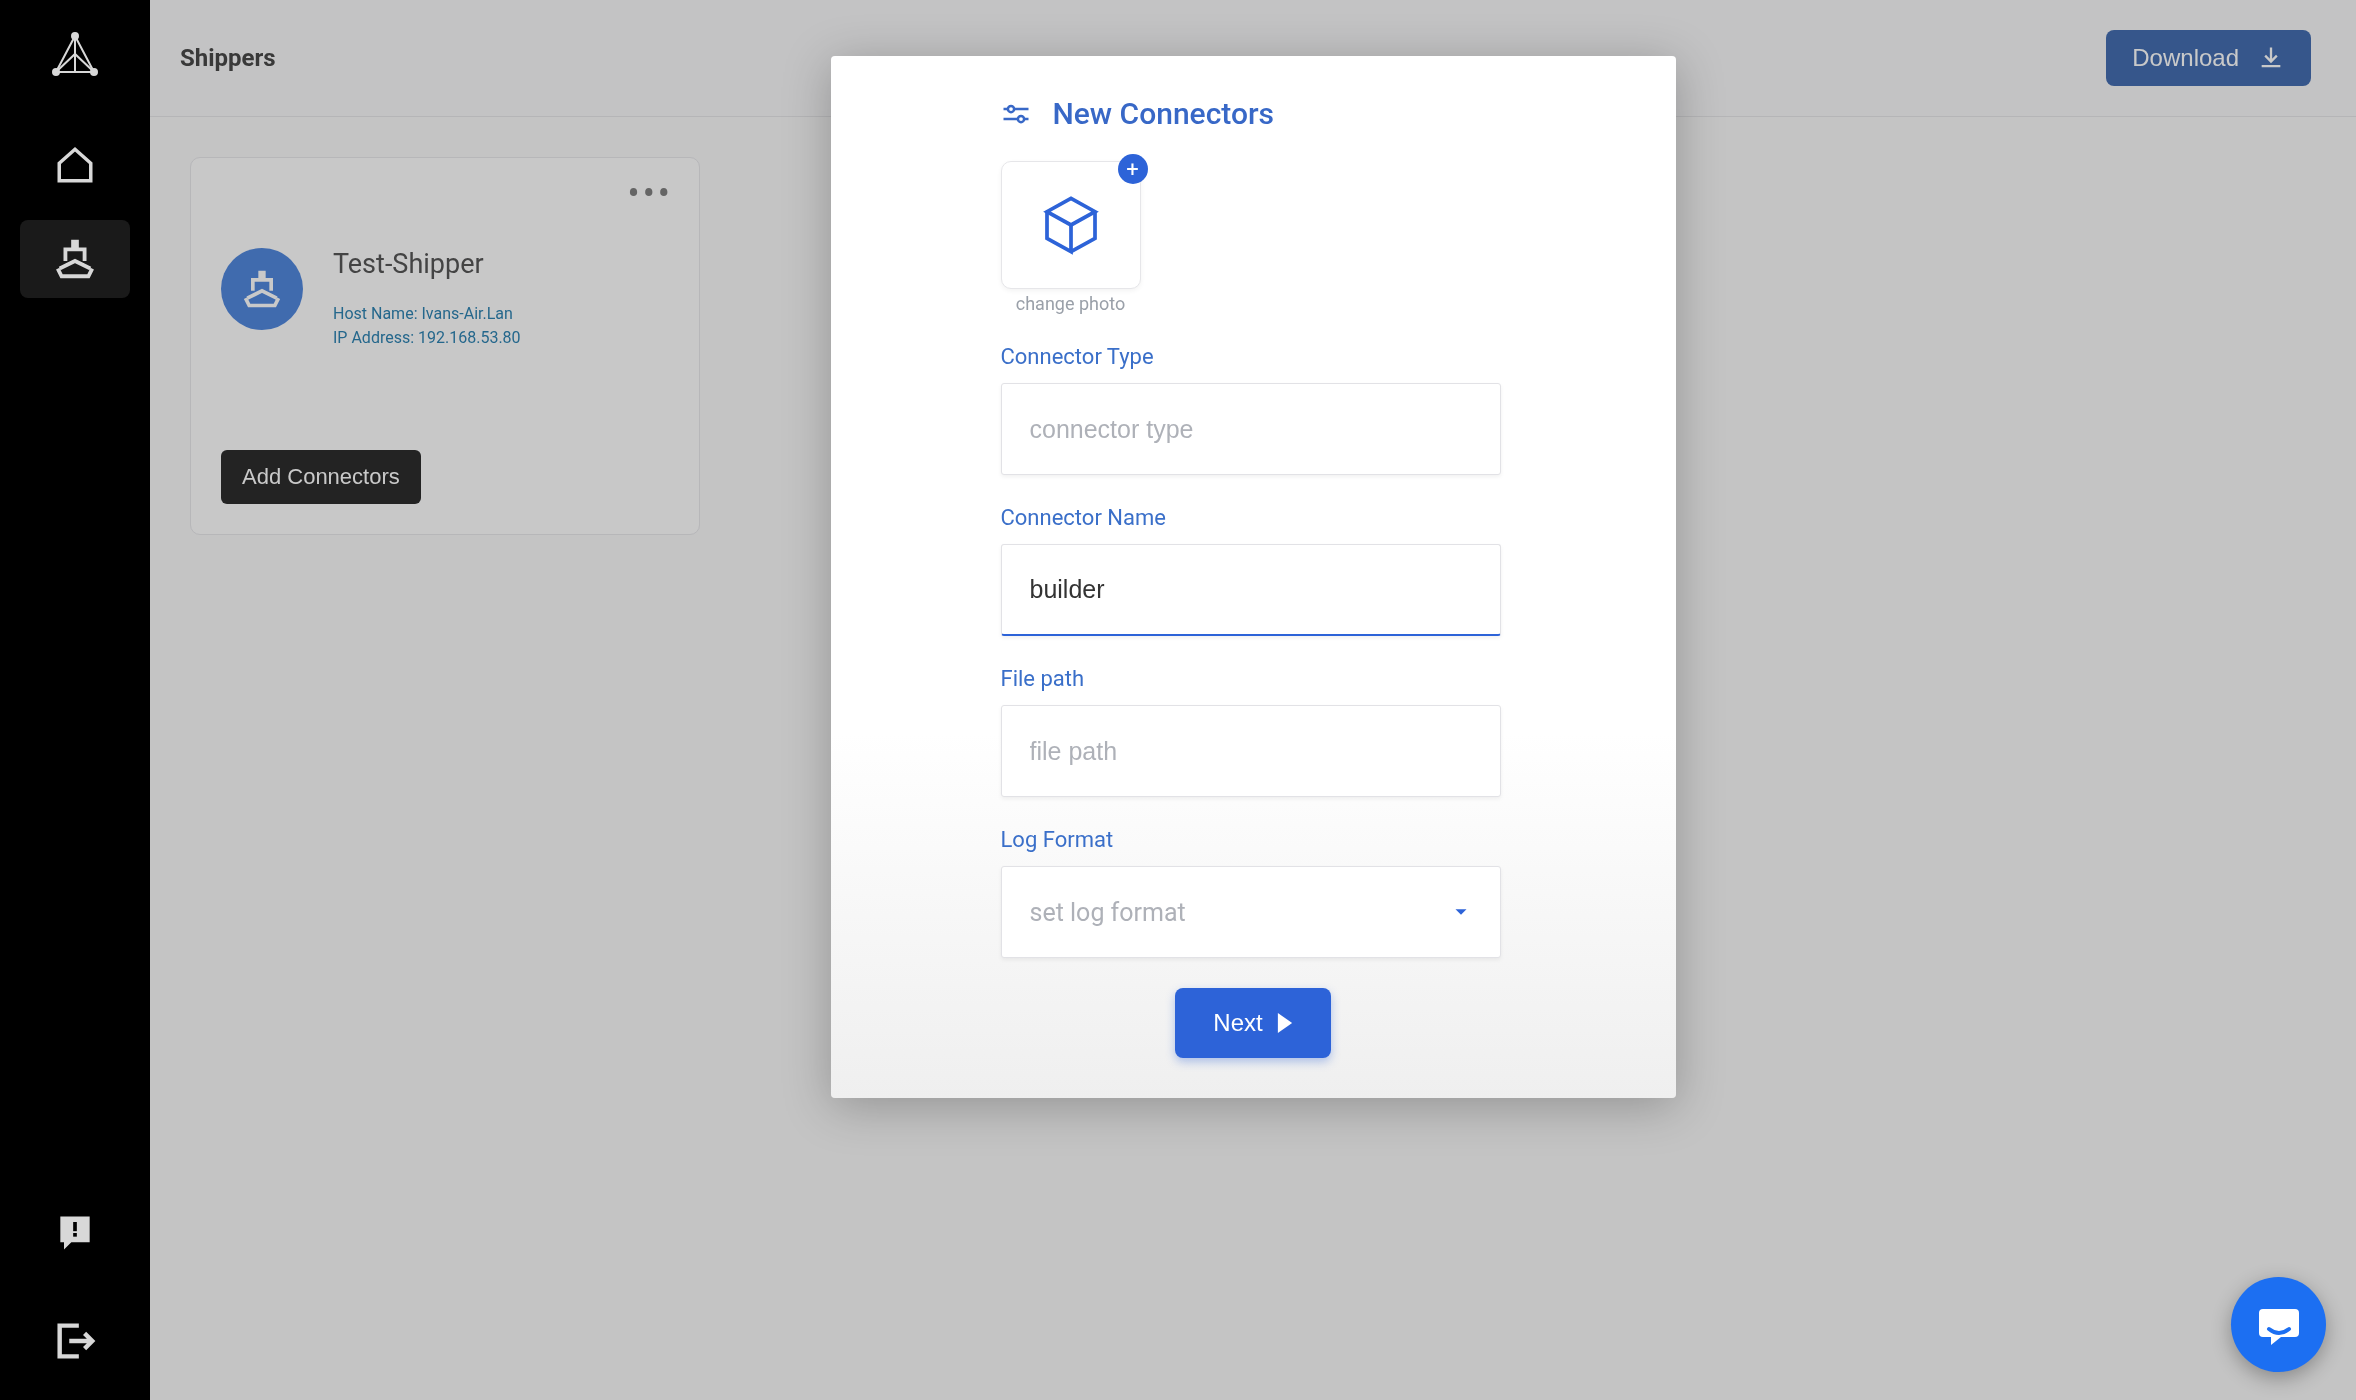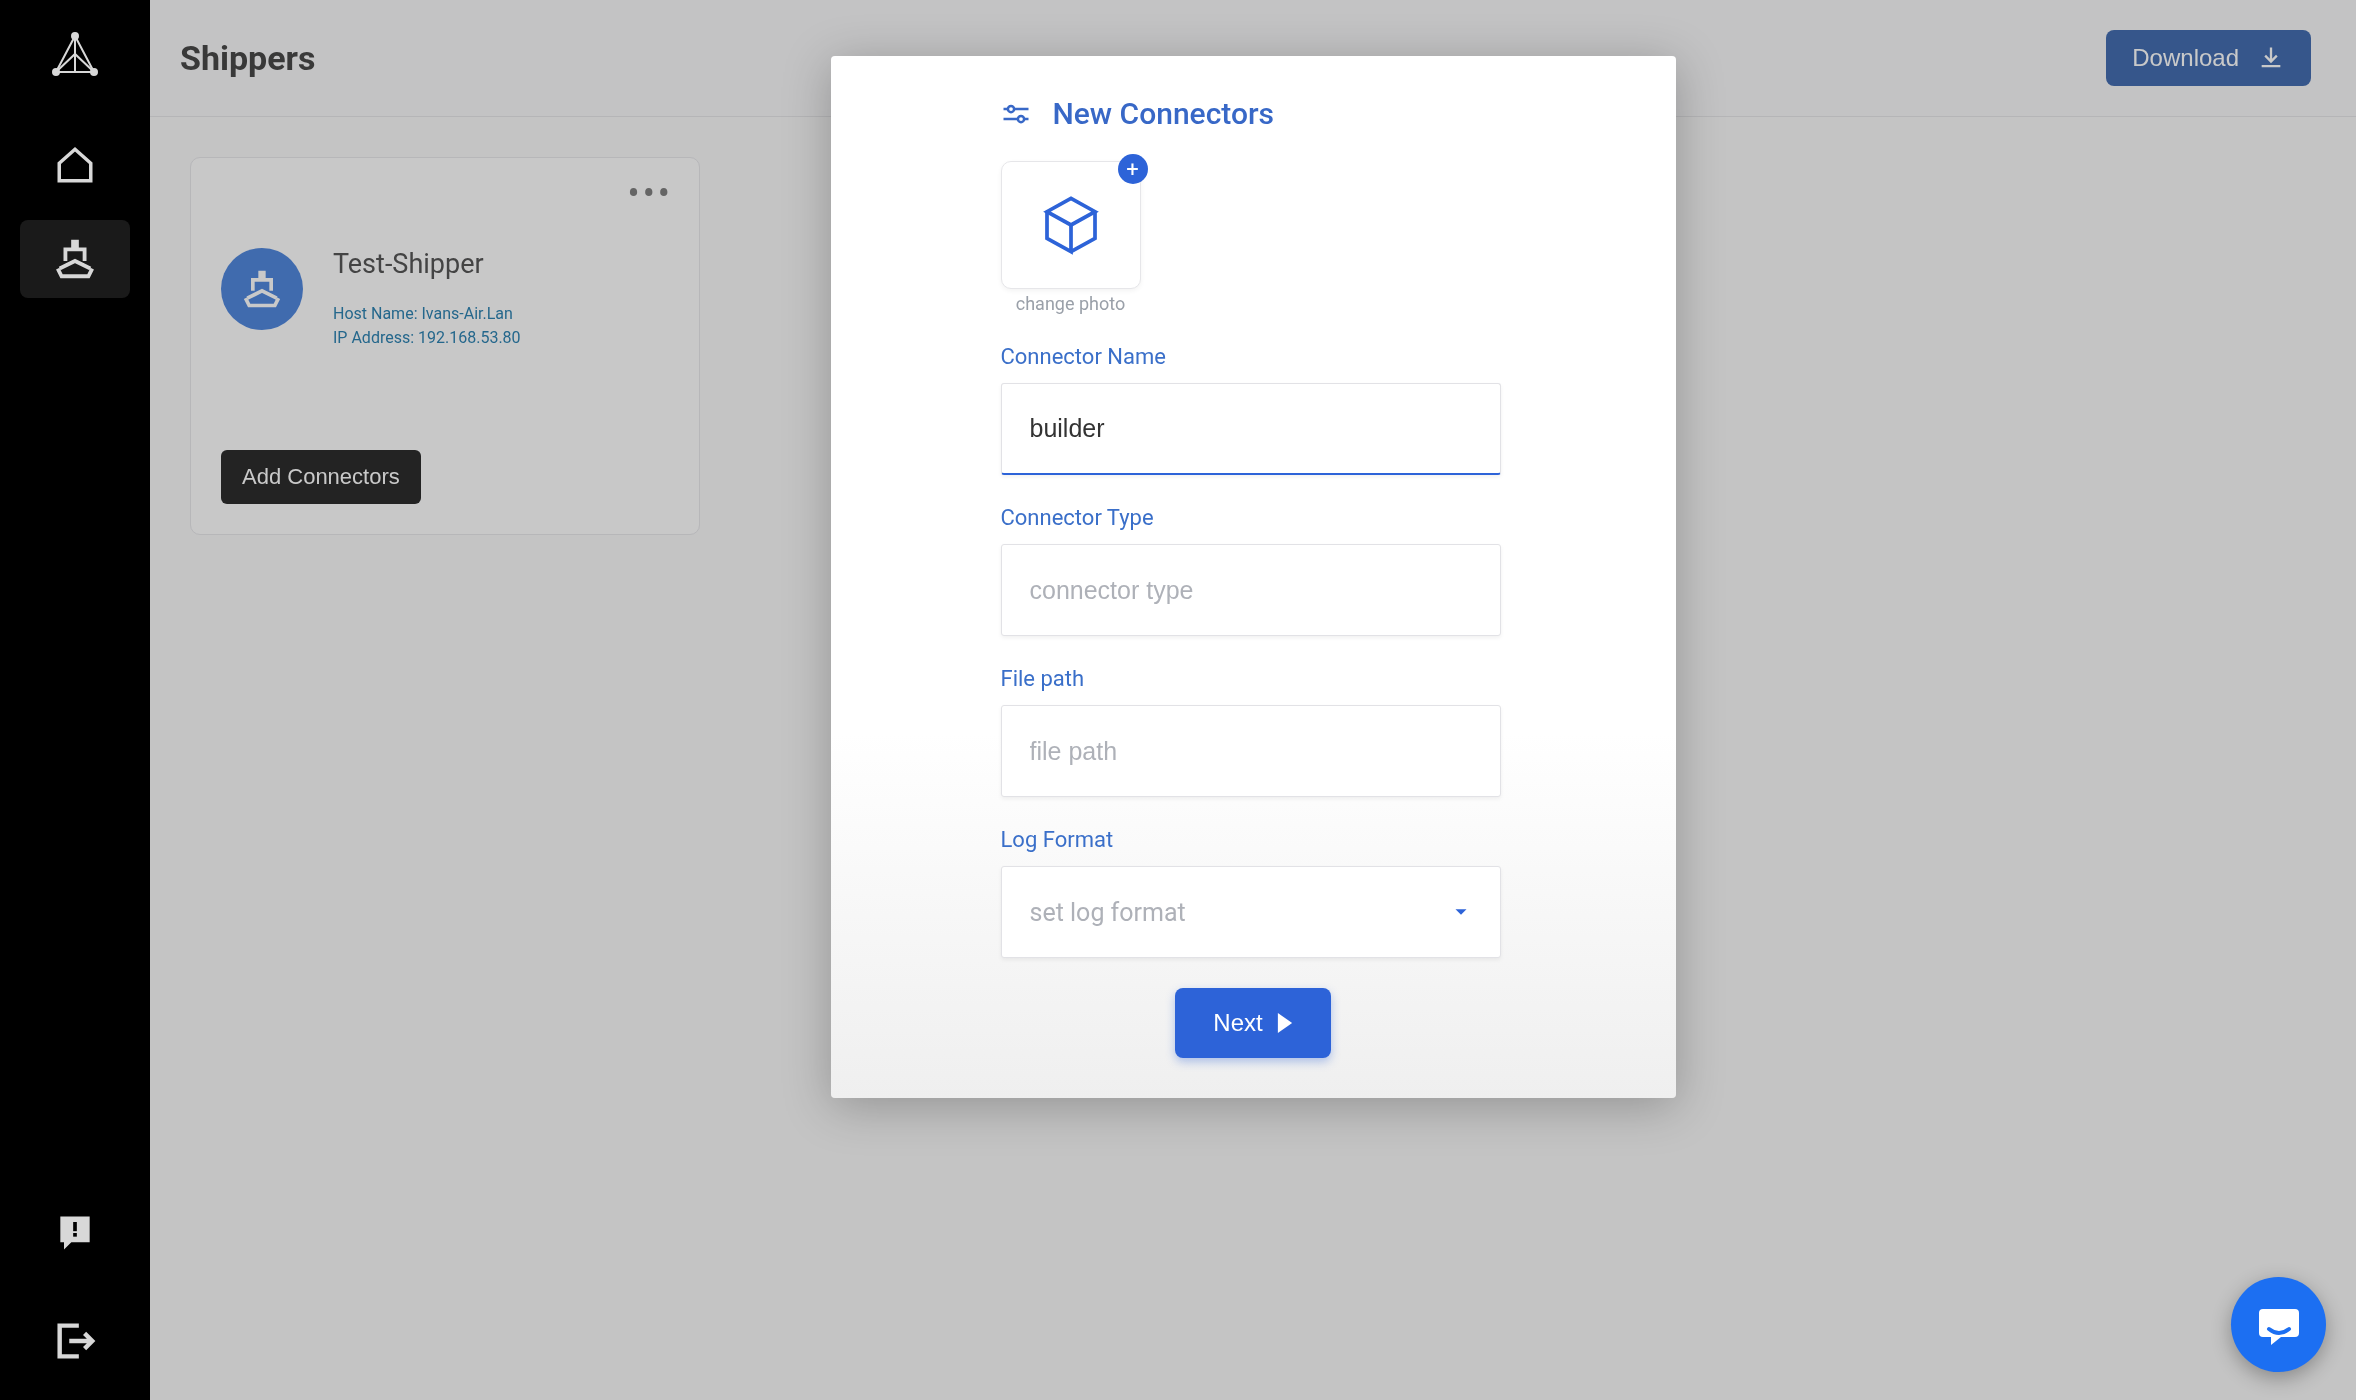--- a/index.html
+++ b/index.html
@@ -22,21 +22,21 @@
   .sidebar-bottom { margin-top: auto; margin-bottom: 20px; display:flex; flex-direction:column; align-items:center; gap:30px;}
   .sidebar svg { display:block; }
 
   
   .main { flex: 1; position: relative; background: #f7f7f8; }
   .header {
     display: flex; align-items: center; justify-content: space-between;
     padding: 30px 45px 30px 30px; background: #f6f6f8;
     border-bottom: 1px solid #e0e0e3;
   }
-  .page-title { font-size: 34px; font-weight: 700; color: #222; }
+  .page-title { font-size: 24px; font-weight: 700; color: #222; }
   .download-btn {
     background: #1e4fa0; color: #fff; border: none; border-radius: 8px;
     padding: 14px 26px; font-size: 24px; display: flex; align-items: center; gap: 18px;
     cursor: pointer;
   }
 
   .content { padding: 40px; }
 
   .card {
     width: 510px; background: #fdfdfe; border: 1px solid #e3e3e6; border-radius: 10px;
@@ -211,27 +211,27 @@
                 <path d="M12 2 L21 7 L12 12 L3 7 Z"></path>
                 <path d="M3 7 V17 L12 22 V12"></path>
                 <path d="M21 7 V17 L12 22"></path>
               </svg>
               <div class="photo-badge">+</div>
             </div>
             <div class="photo-caption">change photo</div>
           </div>
 
           <div class="form-group">
+            <label class="form-label">Connector Type</label>
+            <input class="form-input" placeholder="connector type" style="">
+          </div>
+
+          <div class="form-group">
             <label class="form-label">Connector Name</label>
             <input class="form-input focused" value="builder" style="">
-          </div>
-
-          <div class="form-group">
-            <label class="form-label">Connector Type</label>
-            <input class="form-input" placeholder="connector type" style="">
           </div>
 
           <div class="form-group">
             <label class="form-label">File path</label>
             <input class="form-input" placeholder="file path" style="">
           </div>
 
 
           <div class="form-group">
             <label class="form-label">Log Format</label>

